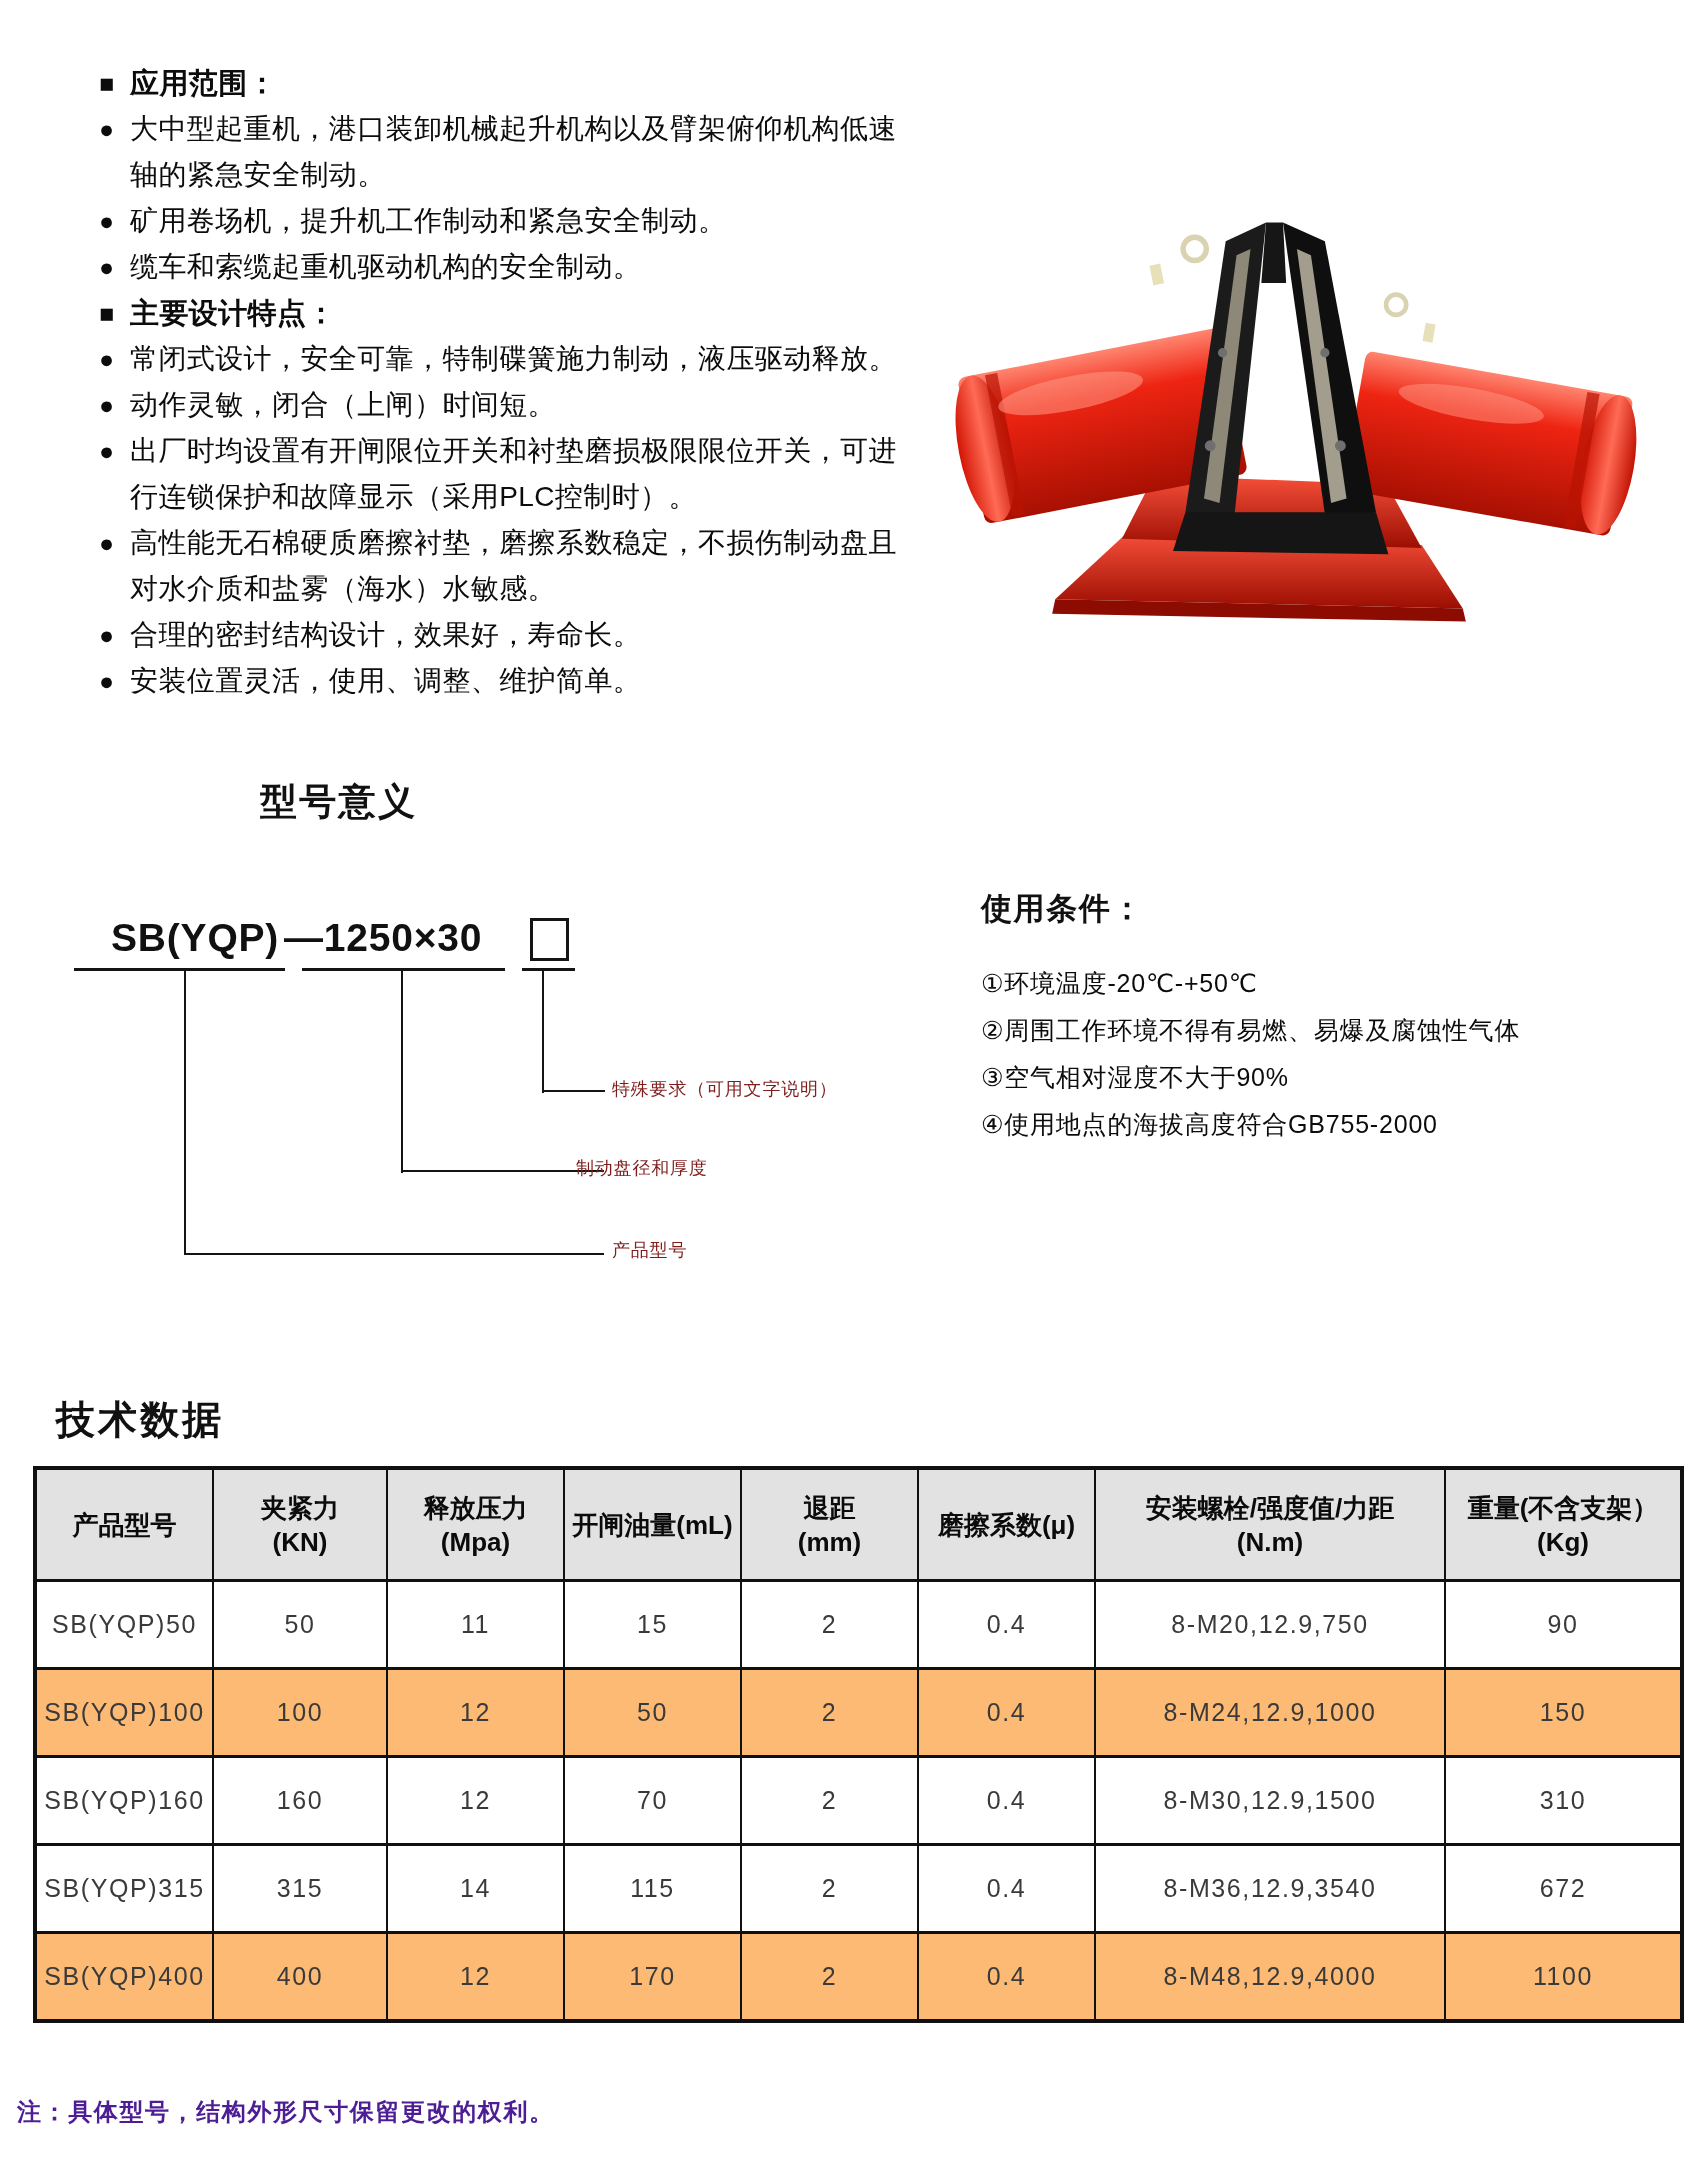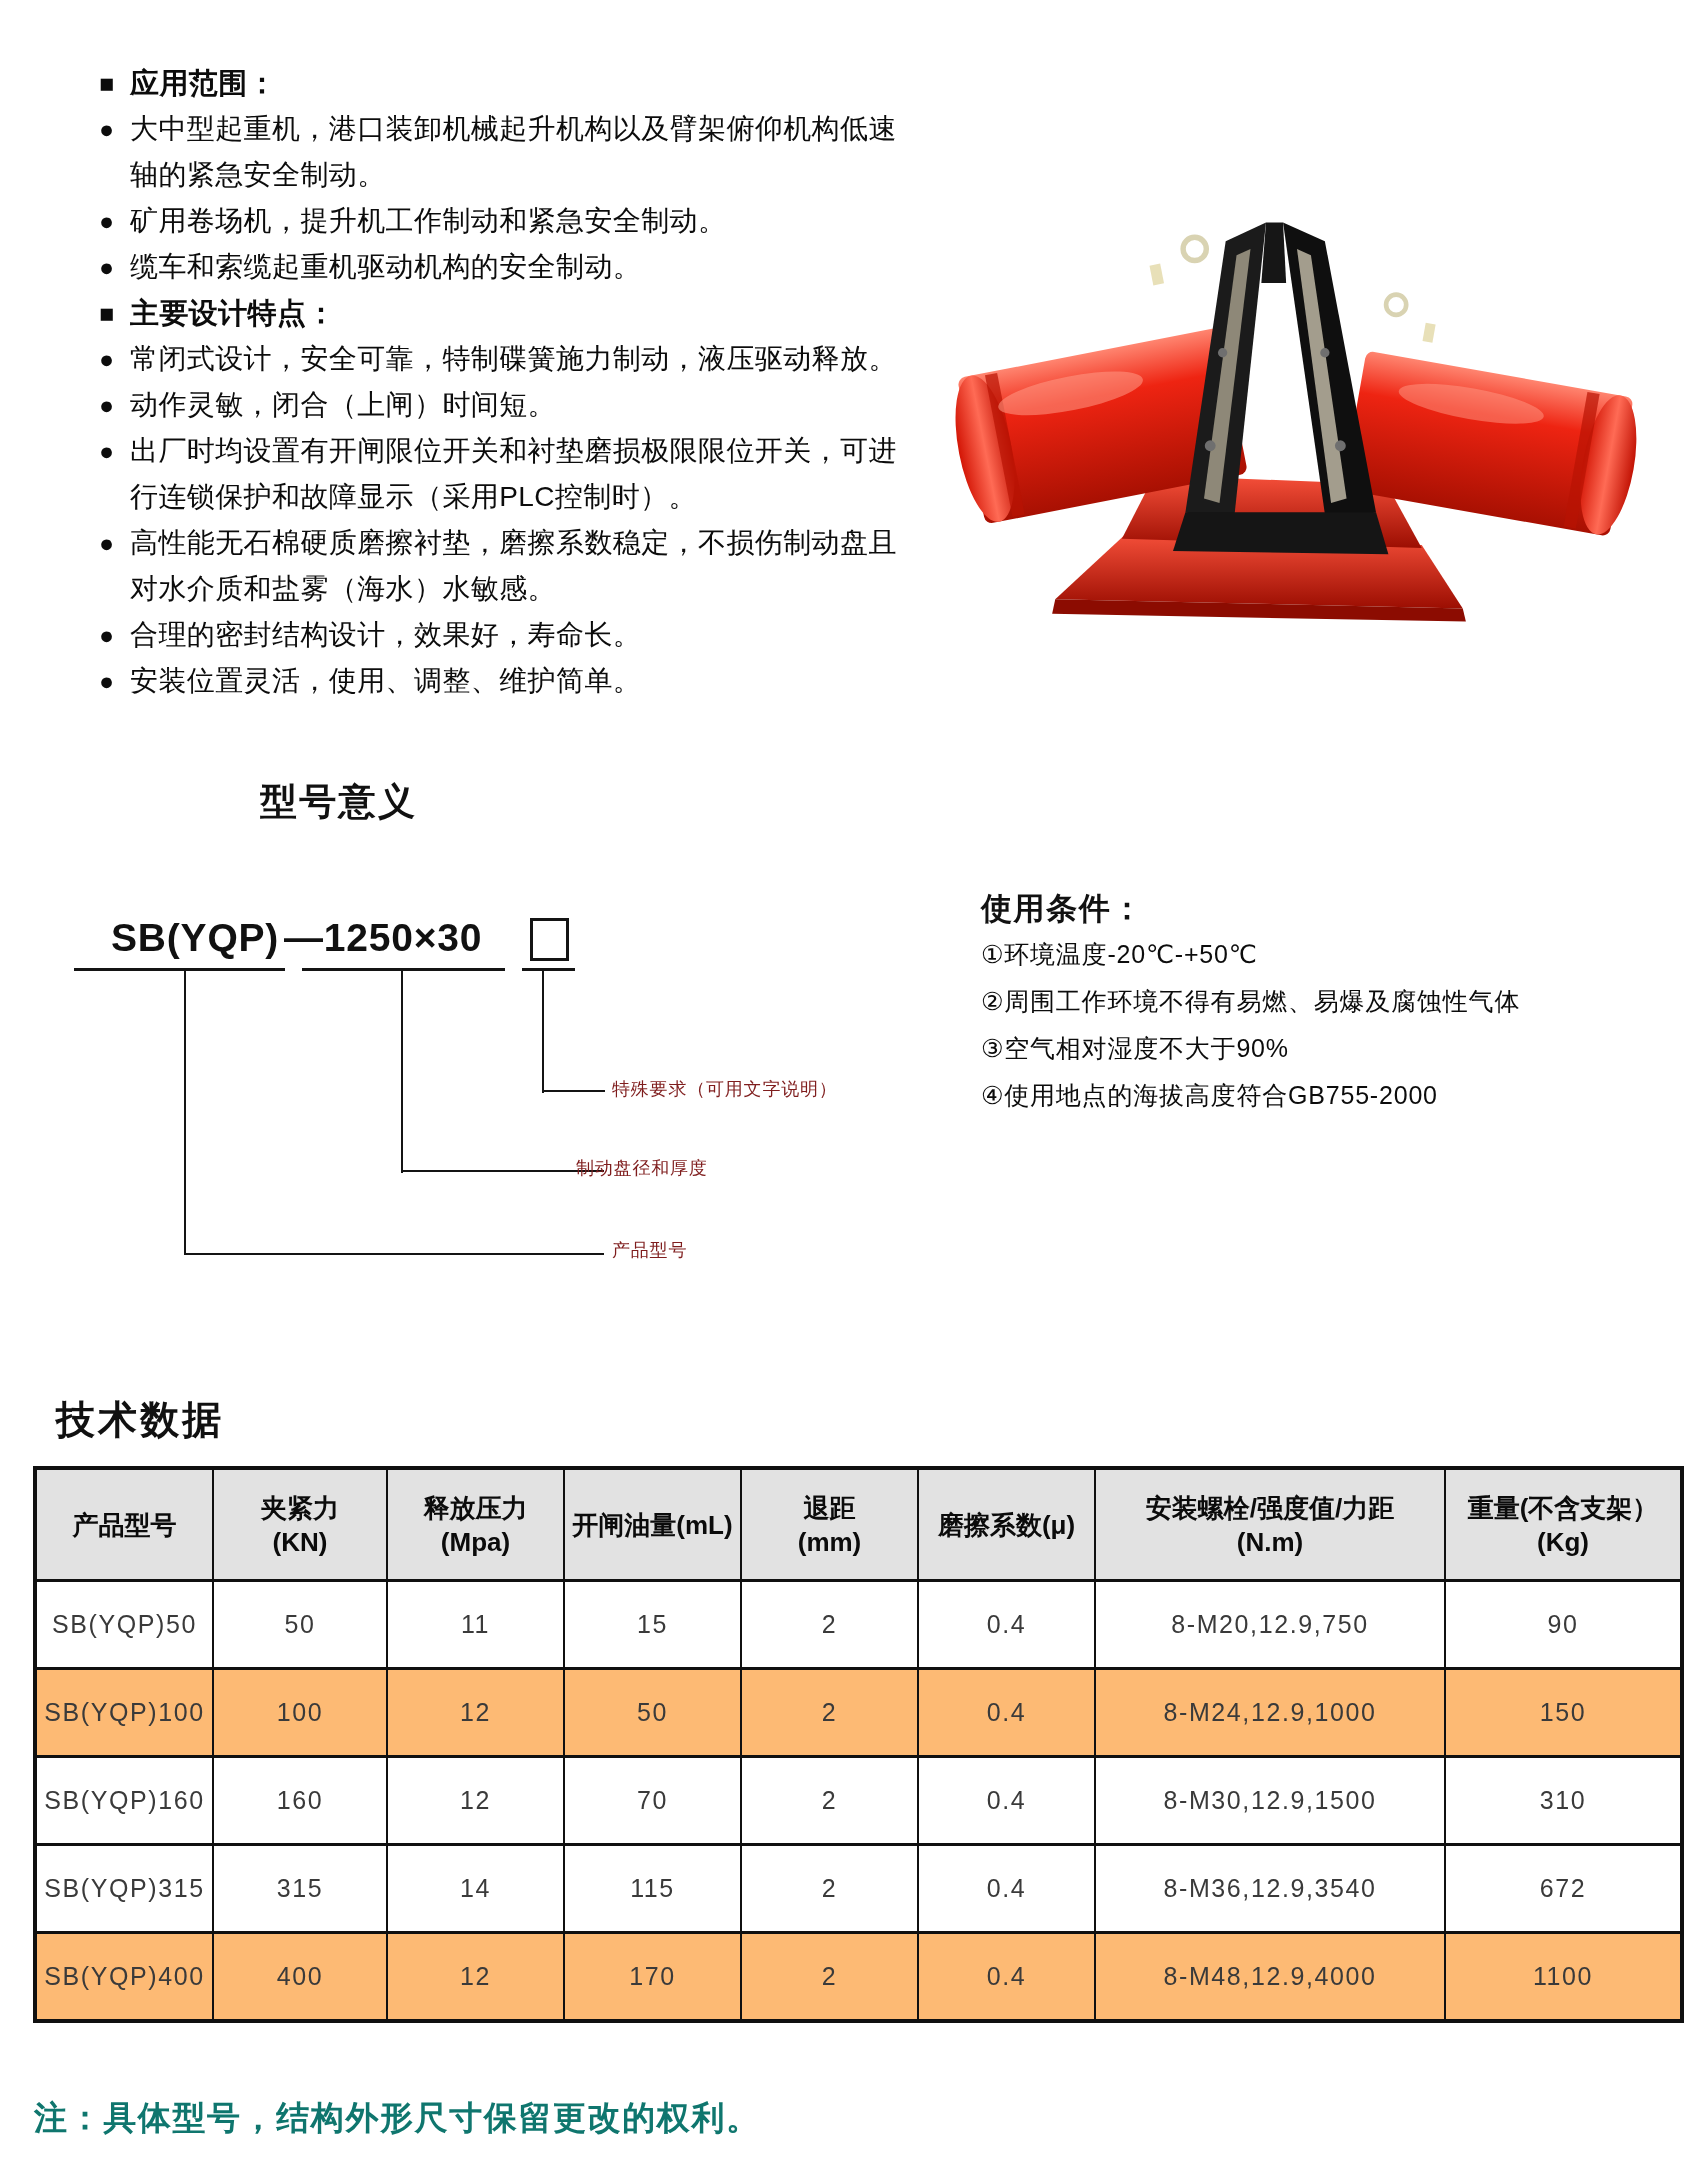--- a/index.html
+++ b/index.html
@@ -23,21 +23,21 @@
   .code-suffix{left:284px;top:916px;}
   .code-box{position:absolute;left:530px;top:918px;width:33px;height:37px;border:3.1px solid #141414;}
   .uline{position:absolute;height:3.1px;background:#141414;top:968px;}
   .uline.u1{left:74px;width:211px;}
   .uline.u2{left:302px;width:203px;}
   .uline.u3{left:522px;width:53px;}
   .conn{position:absolute;background:#141414;}
   .diagram-label{position:absolute;font-size:18px;color:#7f1d1d;white-space:nowrap;letter-spacing:0.8px;}
   
   .conditions{position:absolute;left:981px;top:888px;width:713px;}
-  .cond-title{font-size:31px;font-weight:bold;letter-spacing:1.6px;margin-bottom:1px;}
+  .cond-title{font-size:31px;font-weight:bold;letter-spacing:1.6px;margin-bottom:30px;}
   .cond-item{font-size:25px;line-height:47px;letter-spacing:0.8px;white-space:nowrap;color:#0c0c0c;}
   
   .tech-title{position:absolute;left:56px;top:1393px;font-size:39px;font-weight:bold;letter-spacing:3.1px;text-align:center;}
   table.tech{
     position:absolute;left:33px;top:1466px;border-collapse:collapse;table-layout:fixed;
     width:1647px;border:4.7px solid #101010;
   }
   table.tech th,table.tech td{
     border-left:2.3px solid #101010;border-right:2.3px solid #101010;
     border-top:3.9px solid #101010;border-bottom:3.9px solid #101010;
@@ -46,21 +46,21 @@
   table.tech th{
     height:109px;background:#e2e2e2;font-size:26px;font-weight:bold;
     white-space:pre-line;line-height:34px;color:#0b0b0b;
   }
   table.tech td{
     height:85px;font-size:25px;font-weight:400;color:#3a3a3a;letter-spacing:1.6px;
     background:#ffffff;
   }
   table.tech tr.alt td{background:#fdba74;}
   
-  .note{position:absolute;left:34px;top:2096px;font-size:33px;font-weight:bold;letter-spacing:1.6px;color:#0f766e;}
+  .note{position:absolute;left:17px;top:2096px;font-size:24px;font-weight:bold;letter-spacing:1.6px;color:#4c1d95;}
 </style>
 </head>
 <body>
 
 <div class="features">
   <div class="feat-row sec">
     <span class="marker">■</span>
     <span class="txt">应用范围：</span>
   </div>
   <div class="feat-row">

